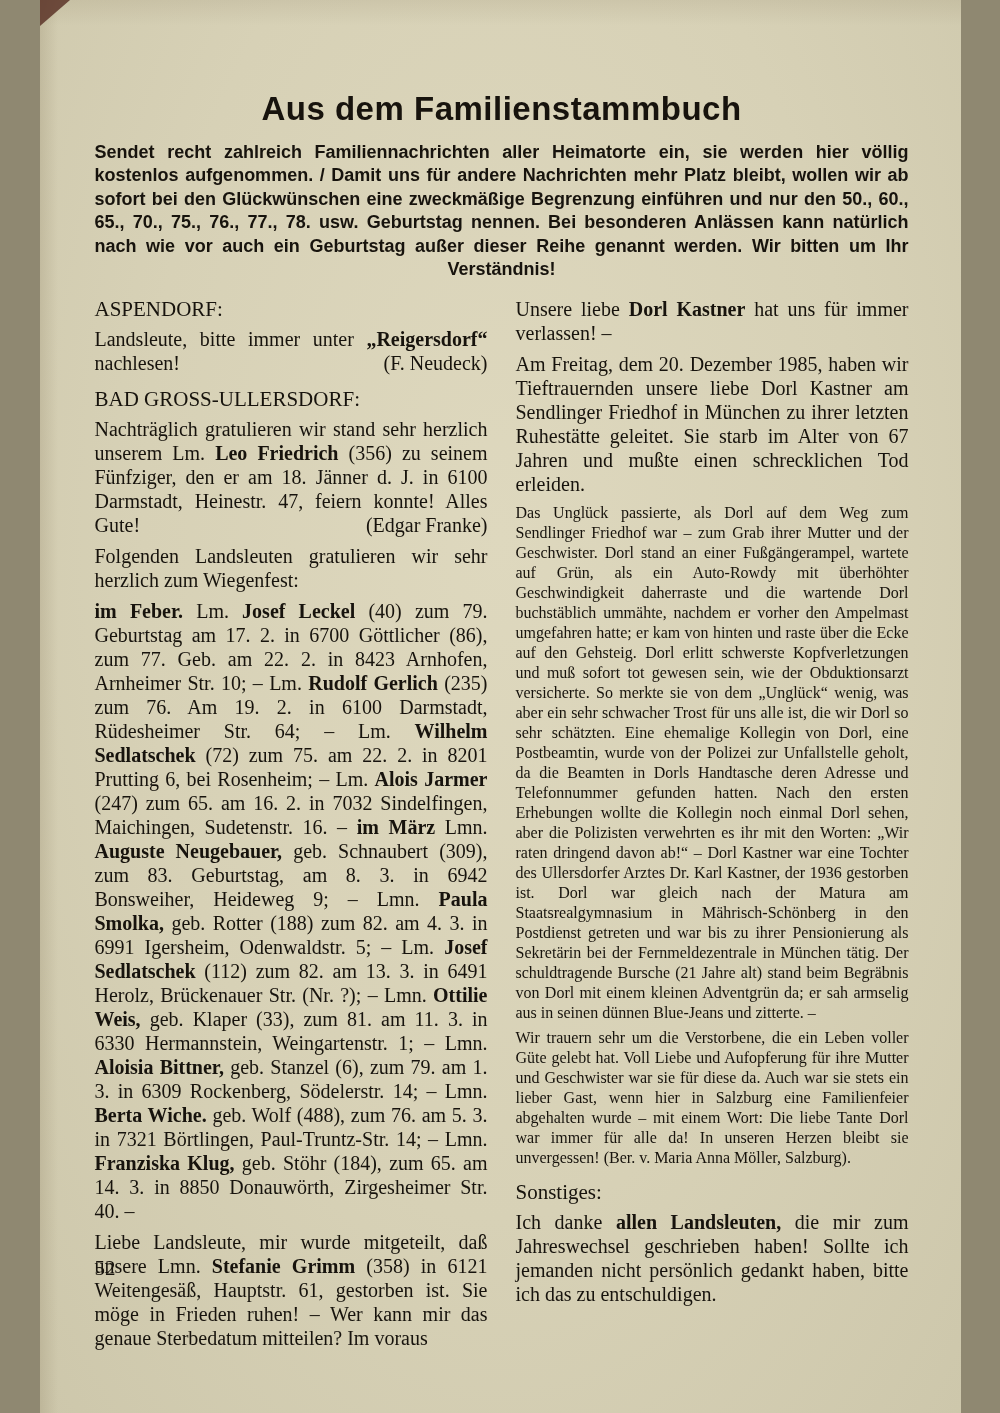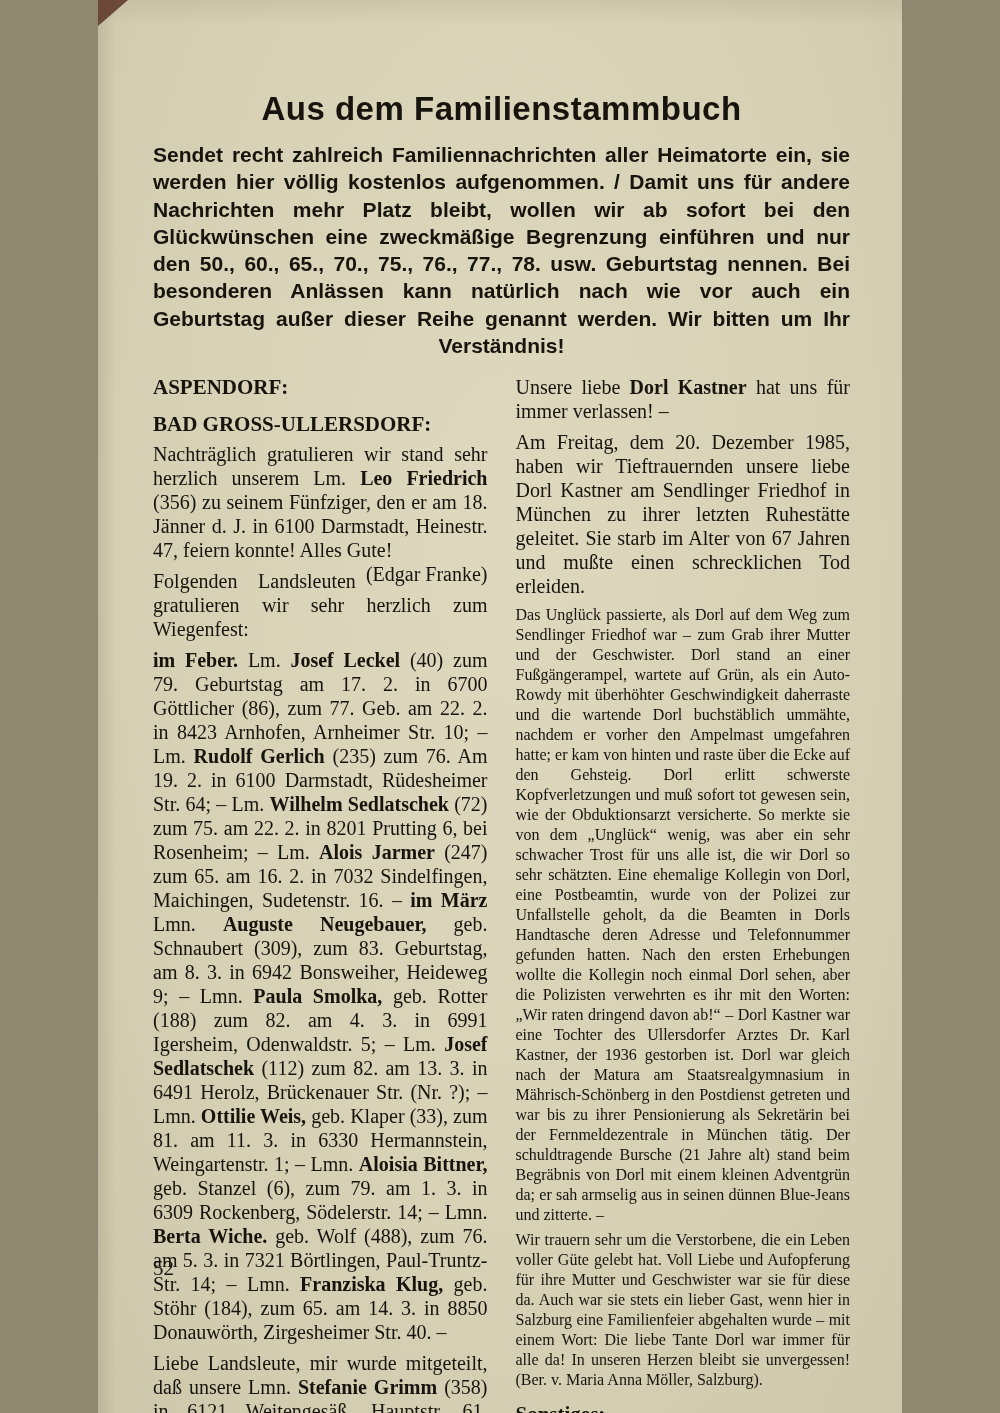--- a/index.html
+++ b/index.html
@@ -6,21 +6,21 @@
     margin: 0;
     padding: 0;
     background: #9a front;
   }
   body {
     background: #8f8871;
     font-family: "Liberation Serif", serif;
   }
   .page {
     position: relative;
-    width: 804px;
+    width: 921px;
     height: 1413px;
     margin: 0 auto;
     box-sizing: border-box;
     padding: 90px 52px 0 55px;
     color: #17130d;
     background:
       linear-gradient(90deg, rgba(120,105,75,0.18) 0, rgba(120,105,75,0) 18px),
       linear-gradient(180deg, rgba(120,105,75,0.12) 0, rgba(120,105,75,0) 26px),
       radial-gradient(ellipse at 50% 38%, #ded8be 0%, #d7d1b6 55%, #cdc7ab 100%);
     overflow: hidden;
@@ -36,37 +36,37 @@
     font-family: "Liberation Sans", sans-serif;
     font-size: 33px;
     font-weight: 700;
     letter-spacing: 0.5px;
     text-align: center;
     margin: 0 0 13px 0;
   }
   .intro {
     font-family: "Liberation Sans", sans-serif;
     font-weight: 700;
-    font-size: 21px;
+    font-size: 18px;
     line-height: 1.3;
     text-align: justify;
     text-align-last: center;
     margin: 0 0 16px 0;
   }
   .columns {
     display: flex;
     gap: 28px;
   }
   .col {
     flex: 1 1 0;
     min-width: 0;
   }
   .col h2 {
     font-size: 21px;
-    font-weight: 700;
+    font-weight: 400;
     margin: 12px 0 5px 0;
   }
   .col > :first-child { margin-top: 0; }
   .col p {
     font-size: 20px;
     line-height: 24px;
     text-align: justify;
     margin: 0 0 7px 0;
   }
   .col p.small {
@@ -95,20 +95,21 @@
 
   <h1 class="title">Aus dem Familienstammbuch</h1>
 
   <p class="intro">Sendet recht zahlreich Familiennachrichten aller Heimatorte ein, sie werden hier völlig kostenlos aufgenommen. / Damit uns für andere Nachrichten mehr Platz bleibt, wollen wir ab sofort bei den Glückwünschen eine zweckmäßige Begrenzung einführen und nur den 50., 60., 65., 70., 75., 76., 77., 78. usw. Geburtstag nennen. Bei besonderen Anlässen kann natürlich nach wie vor auch ein Geburtstag außer dieser Reihe genannt werden. Wir bitten um Ihr Verständnis!</p>
 
   <div class="columns">
 
     <div class="col">
 
       <h2>ASPENDORF:</h2>
+      <p><span><span>Landsleute, bitte immer unter </span><b>„Reigersdorf“</b><span> nachlesen!</span></span><span class="sig">(F. Neudeck)</span></p>
 
       <h2>BAD GROSS-ULLERSDORF:</h2>
       <p><span><span>Nachträglich gratulieren wir stand sehr herzlich unserem Lm. </span><b>Leo Friedrich</b><span> (356) zu seinem Fünfziger, den er am 18. Jänner d. J. in 6100 Darmstadt, Heinestr. 47, feiern konnte! Alles Gute!</span></span><span class="sig">(Edgar Franke)</span></p>
 
       <p>Folgenden Landsleuten gratulieren wir sehr herzlich zum Wiegenfest:</p>
 
       <p><b>im Feber.</b><span> Lm. </span><b>Josef Leckel</b><span> (40) zum 79. Geburtstag am 17. 2. in 6700 Göttlicher (86), zum 77. Geb. am 22. 2. in 8423 Arnhofen, Arnheimer Str. 10; – Lm. </span><b>Rudolf Gerlich</b><span> (235) zum 76. Am 19. 2. in 6100 Darmstadt, Rüdesheimer Str. 64; – Lm. </span><b>Wilhelm Sedlatschek</b><span> (72) zum 75. am 22. 2. in 8201 Prutting 6, bei Rosenheim; – Lm. </span><b>Alois Jarmer</b><span> (247) zum 65. am 16. 2. in 7032 Sindelfingen, Maichingen, Sudetenstr. 16. – </span><b>im März</b><span> Lmn. </span><b>Auguste Neugebauer,</b><span> geb. Schnaubert (309), zum 83. Geburtstag, am 8. 3. in 6942 Bonsweiher, Heideweg 9; – Lmn. </span><b>Paula Smolka,</b><span> geb. Rotter (188) zum 82. am 4. 3. in 6991 Igersheim, Odenwaldstr. 5; – Lm. </span><b>Josef Sedlatschek</b><span> (112) zum 82. am 13. 3. in 6491 Herolz, Brückenauer Str. (Nr. ?); – Lmn. </span><b>Ottilie Weis,</b><span> geb. Klaper (33), zum 81. am 11. 3. in 6330 Hermannstein, Weingartenstr. 1; – Lmn. </span><b>Aloisia Bittner,</b><span> geb. Stanzel (6), zum 79. am 1. 3. in 6309 Rockenberg, Södelerstr. 14; – Lmn. </span><b>Berta Wiche.</b><span> geb. Wolf (488), zum 76. am 5. 3. in 7321 Börtlingen, Paul-Truntz-Str. 14; – Lmn. </span><b>Franziska Klug,</b><span> geb. Stöhr (184), zum 65. am 14. 3. in 8850 Donauwörth, Zirgesheimer Str. 40. –</span></p>
 
 
       <p><span>Liebe Landsleute, mir wurde mitgeteilt, daß unsere Lmn. </span><b>Stefanie Grimm</b><span> (358) in 6121 Weitengesäß, Hauptstr. 61, gestorben ist. Sie möge in Frieden ruhen! – Wer kann mir das genaue Sterbedatum mitteilen? Im voraus</span></p>
@@ -120,20 +121,21 @@
 
       <p><span>Unsere liebe </span><b>Dorl Kastner</b><span> hat uns für immer verlassen! –</span></p>
 
       <p>Am Freitag, dem 20. Dezember 1985, haben wir Tieftrauernden unsere liebe Dorl Kastner am Sendlinger Friedhof in München zu ihrer letzten Ruhestätte geleitet. Sie starb im Alter von 67 Jahren und mußte einen schrecklichen Tod erleiden.</p>
 
       <p class="small">Das Unglück passierte, als Dorl auf dem Weg zum Sendlinger Friedhof war – zum Grab ihrer Mutter und der Geschwister. Dorl stand an einer Fußgängerampel, wartete auf Grün, als ein Auto-Rowdy mit überhöhter Geschwindigkeit daherraste und die wartende Dorl buchstäblich ummähte, nachdem er vorher den Ampelmast umgefahren hatte; er kam von hinten und raste über die Ecke auf den Gehsteig. Dorl erlitt schwerste Kopfverletzungen und muß sofort tot gewesen sein, wie der Obduktionsarzt versicherte. So merkte sie von dem „Unglück“ wenig, was aber ein sehr schwacher Trost für uns alle ist, die wir Dorl so sehr schätzten. Eine ehemalige Kollegin von Dorl, eine Postbeamtin, wurde von der Polizei zur Unfallstelle geholt, da die Beamten in Dorls Handtasche deren Adresse und Telefonnummer gefunden hatten. Nach den ersten Erhebungen wollte die Kollegin noch einmal Dorl sehen, aber die Polizisten verwehrten es ihr mit den Worten: „Wir raten dringend davon ab!“ – Dorl Kastner war eine Tochter des Ullersdorfer Arztes Dr. Karl Kastner, der 1936 gestorben ist. Dorl war gleich nach der Matura am Staatsrealgymnasium in Mährisch-Schönberg in den Postdienst getreten und war bis zu ihrer Pensionierung als Sekretärin bei der Fernmeldezentrale in München tätig. Der schuldtragende Bursche (21 Jahre alt) stand beim Begräbnis von Dorl mit einem kleinen Adventgrün da; er sah armselig aus in seinen dünnen Blue-Jeans und zitterte. –</p>
 
       <p class="small">Wir trauern sehr um die Verstorbene, die ein Leben voller Güte gelebt hat. Voll Liebe und Aufopferung für ihre Mutter und Geschwister war sie für diese da. Auch war sie stets ein lieber Gast, wenn hier in Salzburg eine Familienfeier abgehalten wurde – mit einem Wort: Die liebe Tante Dorl war immer für alle da! In unseren Herzen bleibt sie unvergessen! (Ber. v. Maria Anna Möller, Salzburg).</p>
 
       <h2>Sonstiges:</h2>
+      <p><span>Ich danke </span><b>allen Landsleuten,</b><span> die mir zum Jahreswechsel geschrieben haben! Sollte ich jemanden nicht persönlich gedankt haben, bitte ich das zu entschuldigen.</span></p>
 
     </div>
 
   </div>
 
   <div class="page-number">52</div>
 
 </div>
 
 </body></html>

